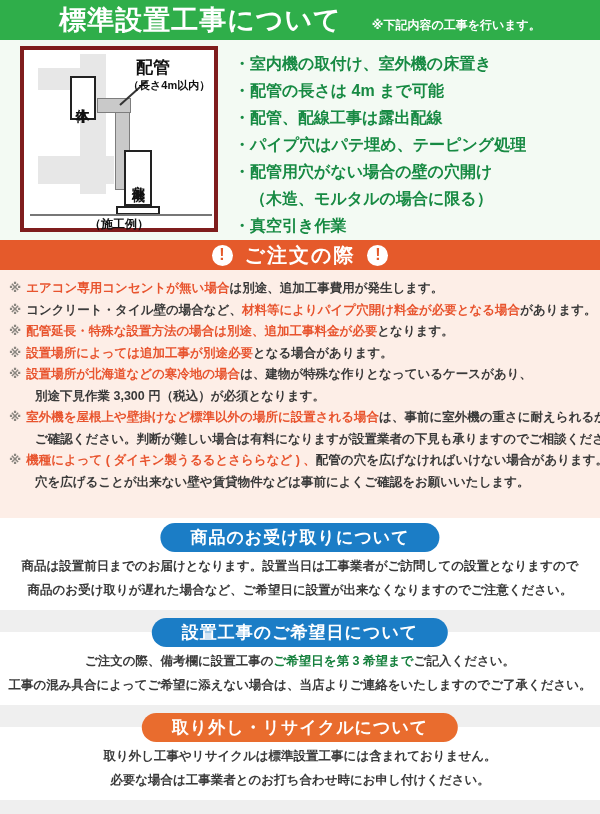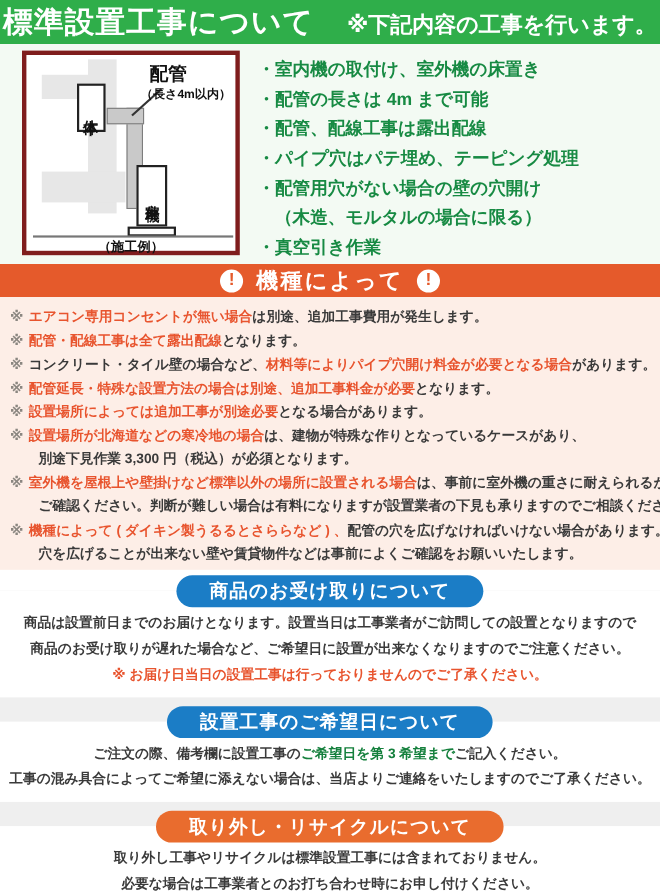--- a/index.html
+++ b/index.html
@@ -9,21 +9,21 @@
     font-family:"Liberation Sans","DejaVu Sans",sans-serif;
     background:#ffffff; color:#3a3a3a;
   }
   
   .green-header {
     height:40px; background:#2fae4a; color:#fff;
     display:flex; align-items:baseline; justify-content:center; gap:30px;
     padding-top:2px;
   }
   .green-header .title { font-size:27px; font-weight:bold; letter-spacing:1px; }
-  .green-header .note  { font-size:20px; font-weight:bold; }
+  .green-header .note  { font-size:12px; font-weight:bold; }
   
   .top-info {
     height:200px; background:#f3faf3;
     display:flex; padding:6px 0 0 20px;
   }
   .diagram {
     position:relative; width:198px; height:186px;
     background:#fff; border:4px solid #7f1d1d; flex:none;
   }
   .wall { position:absolute; background:#e7e7e7; }
@@ -115,30 +115,27 @@
     <div class="work-item">・配管、配線工事は露出配線</div>
     <div class="work-item">・パイプ穴はパテ埋め、テーピング処理</div>
     <div class="work-item">・配管用穴がない場合の壁の穴開け</div>
     <div class="work-item indent">（木造、モルタルの場合に限る）</div>
     <div class="work-item">・真空引き作業</div>
   </div>
 </section>
 
 <div class="caution-bar">
   <span class="warning-icon">!</span>
-  <span class="bar-title">機種によって</span>
+  <span class="bar-title">ご注文の際</span>
   <span class="warning-icon">!</span>
 </div>
 
 <div class="notice-list">
   <div class="notice-row">
     <span class="mark">※</span><span class="pre"></span><span class="em">エアコン専用コンセントが無い場合</span><span class="post">は別途、追加工事費用が発生します。</span>
-  </div>
-  <div class="notice-row">
-    <span class="mark">※</span><span class="pre"></span><span class="em">配管・配線工事は全て露出配線</span><span class="post">となります。</span>
   </div>
   <div class="notice-row">
     <span class="mark">※</span><span class="pre">コンクリート・タイル壁の場合など、</span><span class="em">材料等によりパイプ穴開け料金が必要となる場合</span><span class="post">があります。</span>
   </div>
   <div class="notice-row">
     <span class="mark">※</span><span class="pre"></span><span class="em">配管延長・特殊な設置方法の場合は別途、追加工事料金が必要</span><span class="post">となります。</span>
   </div>
   <div class="notice-row">
     <span class="mark">※</span><span class="pre"></span><span class="em">設置場所によっては追加工事が別途必要</span><span class="post">となる場合があります。</span>
   </div>
@@ -161,21 +158,20 @@
     <span class="post">穴を広げることが出来ない壁や賃貸物件などは事前によくご確認をお願いいたします。</span>
   </div>
 </div>
 
 <div class="cards">
 
   <div class="card first">
     <div class="pill blue">商品のお受け取りについて</div>
     <p>商品は設置前日までのお届けとなります。設置当日は工事業者がご訪問しての設置となりますので</p>
     <p>商品のお受け取りが遅れた場合など、ご希望日に設置が出来なくなりますのでご注意ください。</p>
-    <p class="warn">※ お届け日当日の設置工事は行っておりませんのでご了承ください。</p>
   </div>
 
   <div class="card">
     <div class="pill blue">設置工事のご希望日について</div>
     <p><span>ご注文の際、備考欄に設置工事の</span><span class="em">ご希望日を第 3 希望まで</span><span>ご記入ください。</span></p>
     <p>工事の混み具合によってご希望に添えない場合は、当店よりご連絡をいたしますのでご了承ください。</p>
   </div>
 
   <div class="card">
     <div class="pill orange">取り外し・リサイクルについて</div>

